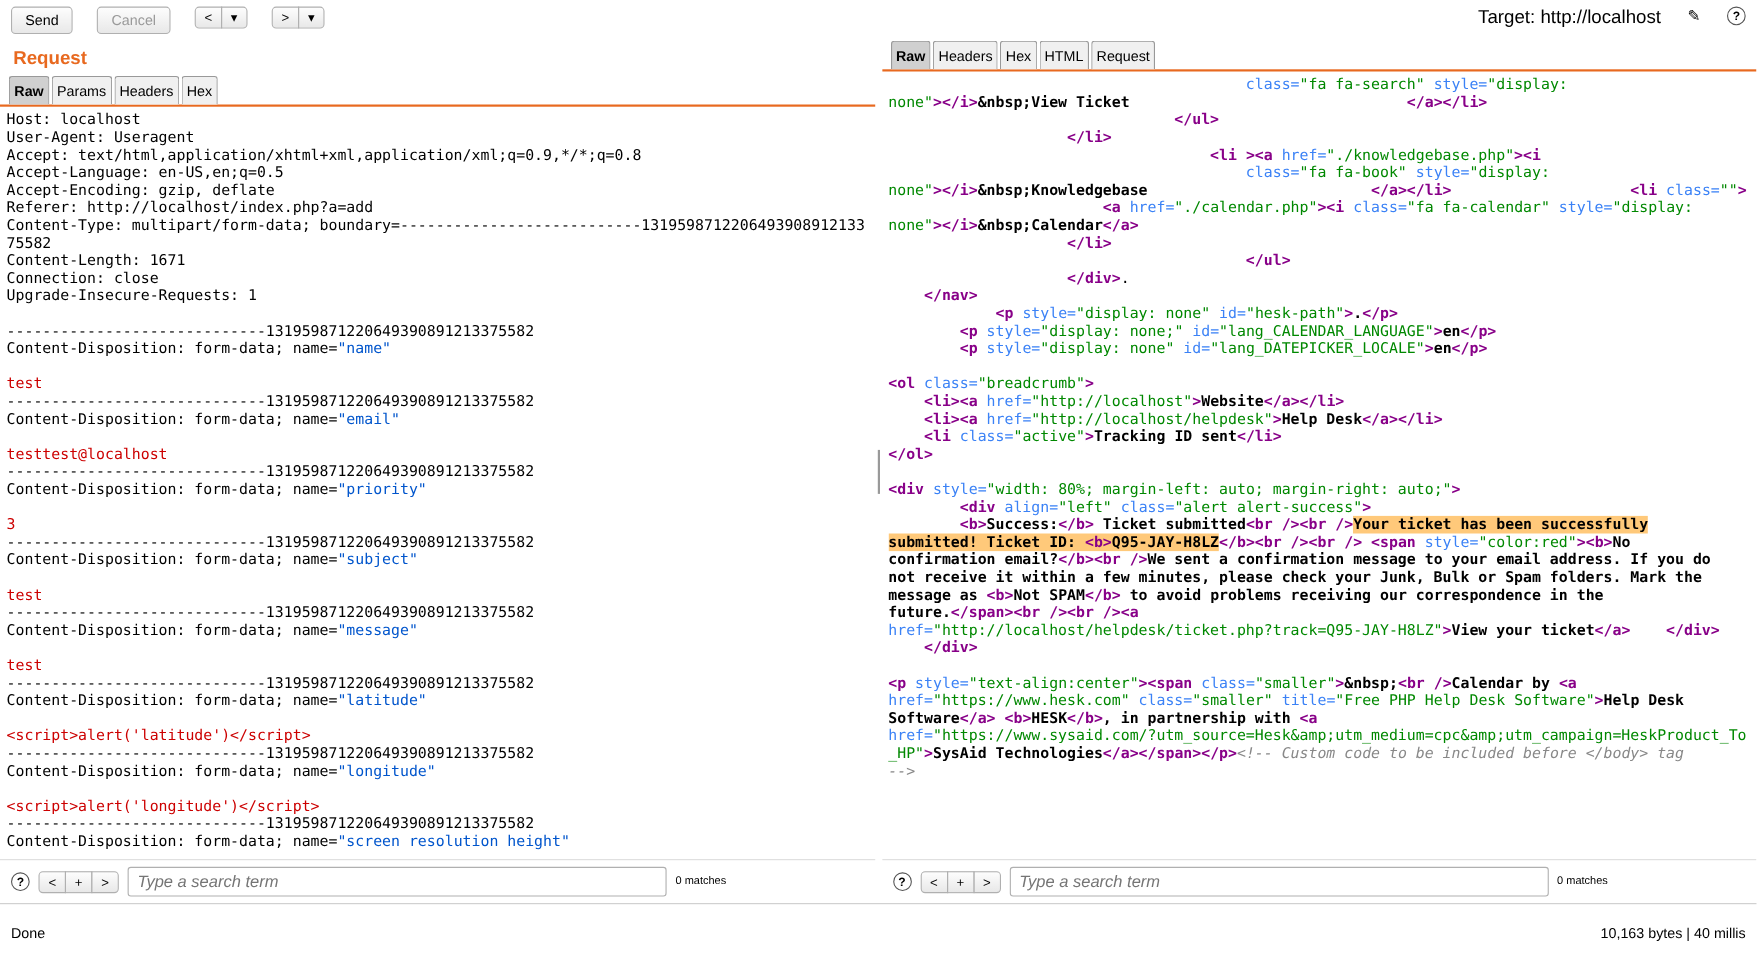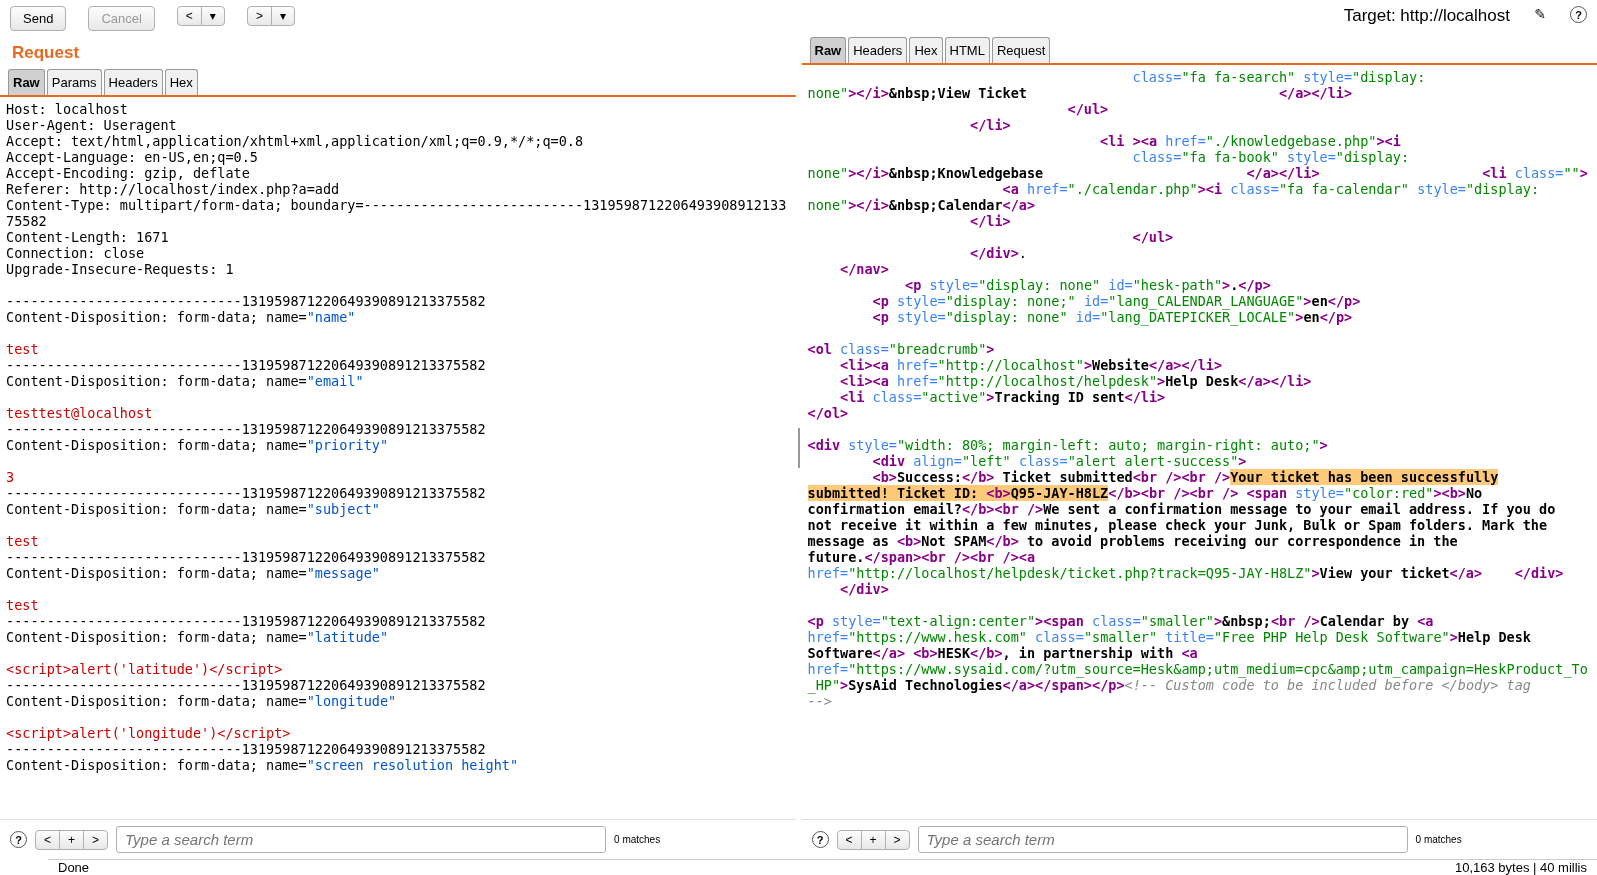--- a/index.html
+++ b/index.html
@@ -24,21 +24,21 @@
 .tabs { display: flex; border-bottom: 2px solid #e8691f; padding-left: 8px; }
 .tab { border: 1px solid #999; border-bottom: none; background: #f0f0f0; padding: 5px 4px; font-size: 13px; border-radius: 3px 3px 0 0; margin-right: 2px; cursor: pointer; }
 .tab.active { background: #d0d0d0; font-weight: bold; }
 .editor { flex: 1; overflow: auto; padding: 4px 6px; font-family: 'DejaVu Sans Mono', monospace; font-size: 13.5px; line-height: 16px; white-space: pre-wrap; word-break: break-all; position: relative; }
 .editor::-webkit-scrollbar { width: 14px; }
 .editor::-webkit-scrollbar-track { background: #f0f0f0; }
 .editor::-webkit-scrollbar-thumb { background: #b0b0b0; border-radius: 3px; }
 .search-bar { display: flex; align-items: center; padding: 6px 10px; gap: 8px; border-top: 1px solid #ddd; }
 .search-input { flex: 1; max-width: 490px; padding: 4px 8px; border: 1px solid #b0b0b0; border-radius: 3px; font-size: 15px; font-style: italic; color: #4c1d95; }
 .matches { font-size: 10px; }
-.status-bar { display: flex; padding: 0 10px; font-size: 13px; border-top: 1px solid #ccc; margin-left: 48px; }
+.status-bar { display: flex; padding: 19px 10px; font-size: 13px; border-top: 1px solid #ccc; }
 .status-bar > div:last-child { margin-left: auto; }
 .q { color: #0055cc; }
 .v { color: #cc0000; }
 .k { color: #880088; font-weight: bold; }
 .a { color: #3b82f6; }
 .av { color: #008800; }
 .t { font-weight: bold; }
 .c { color: #888; font-style: italic; }
 .hl { background: #ffc97a; }
 </style>

